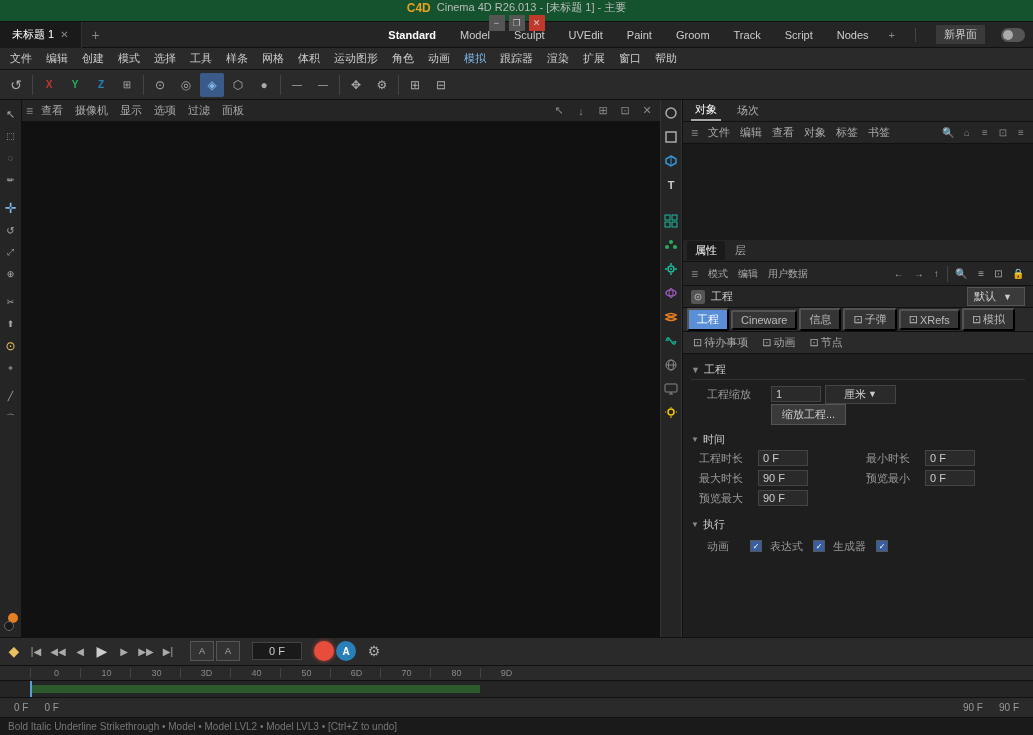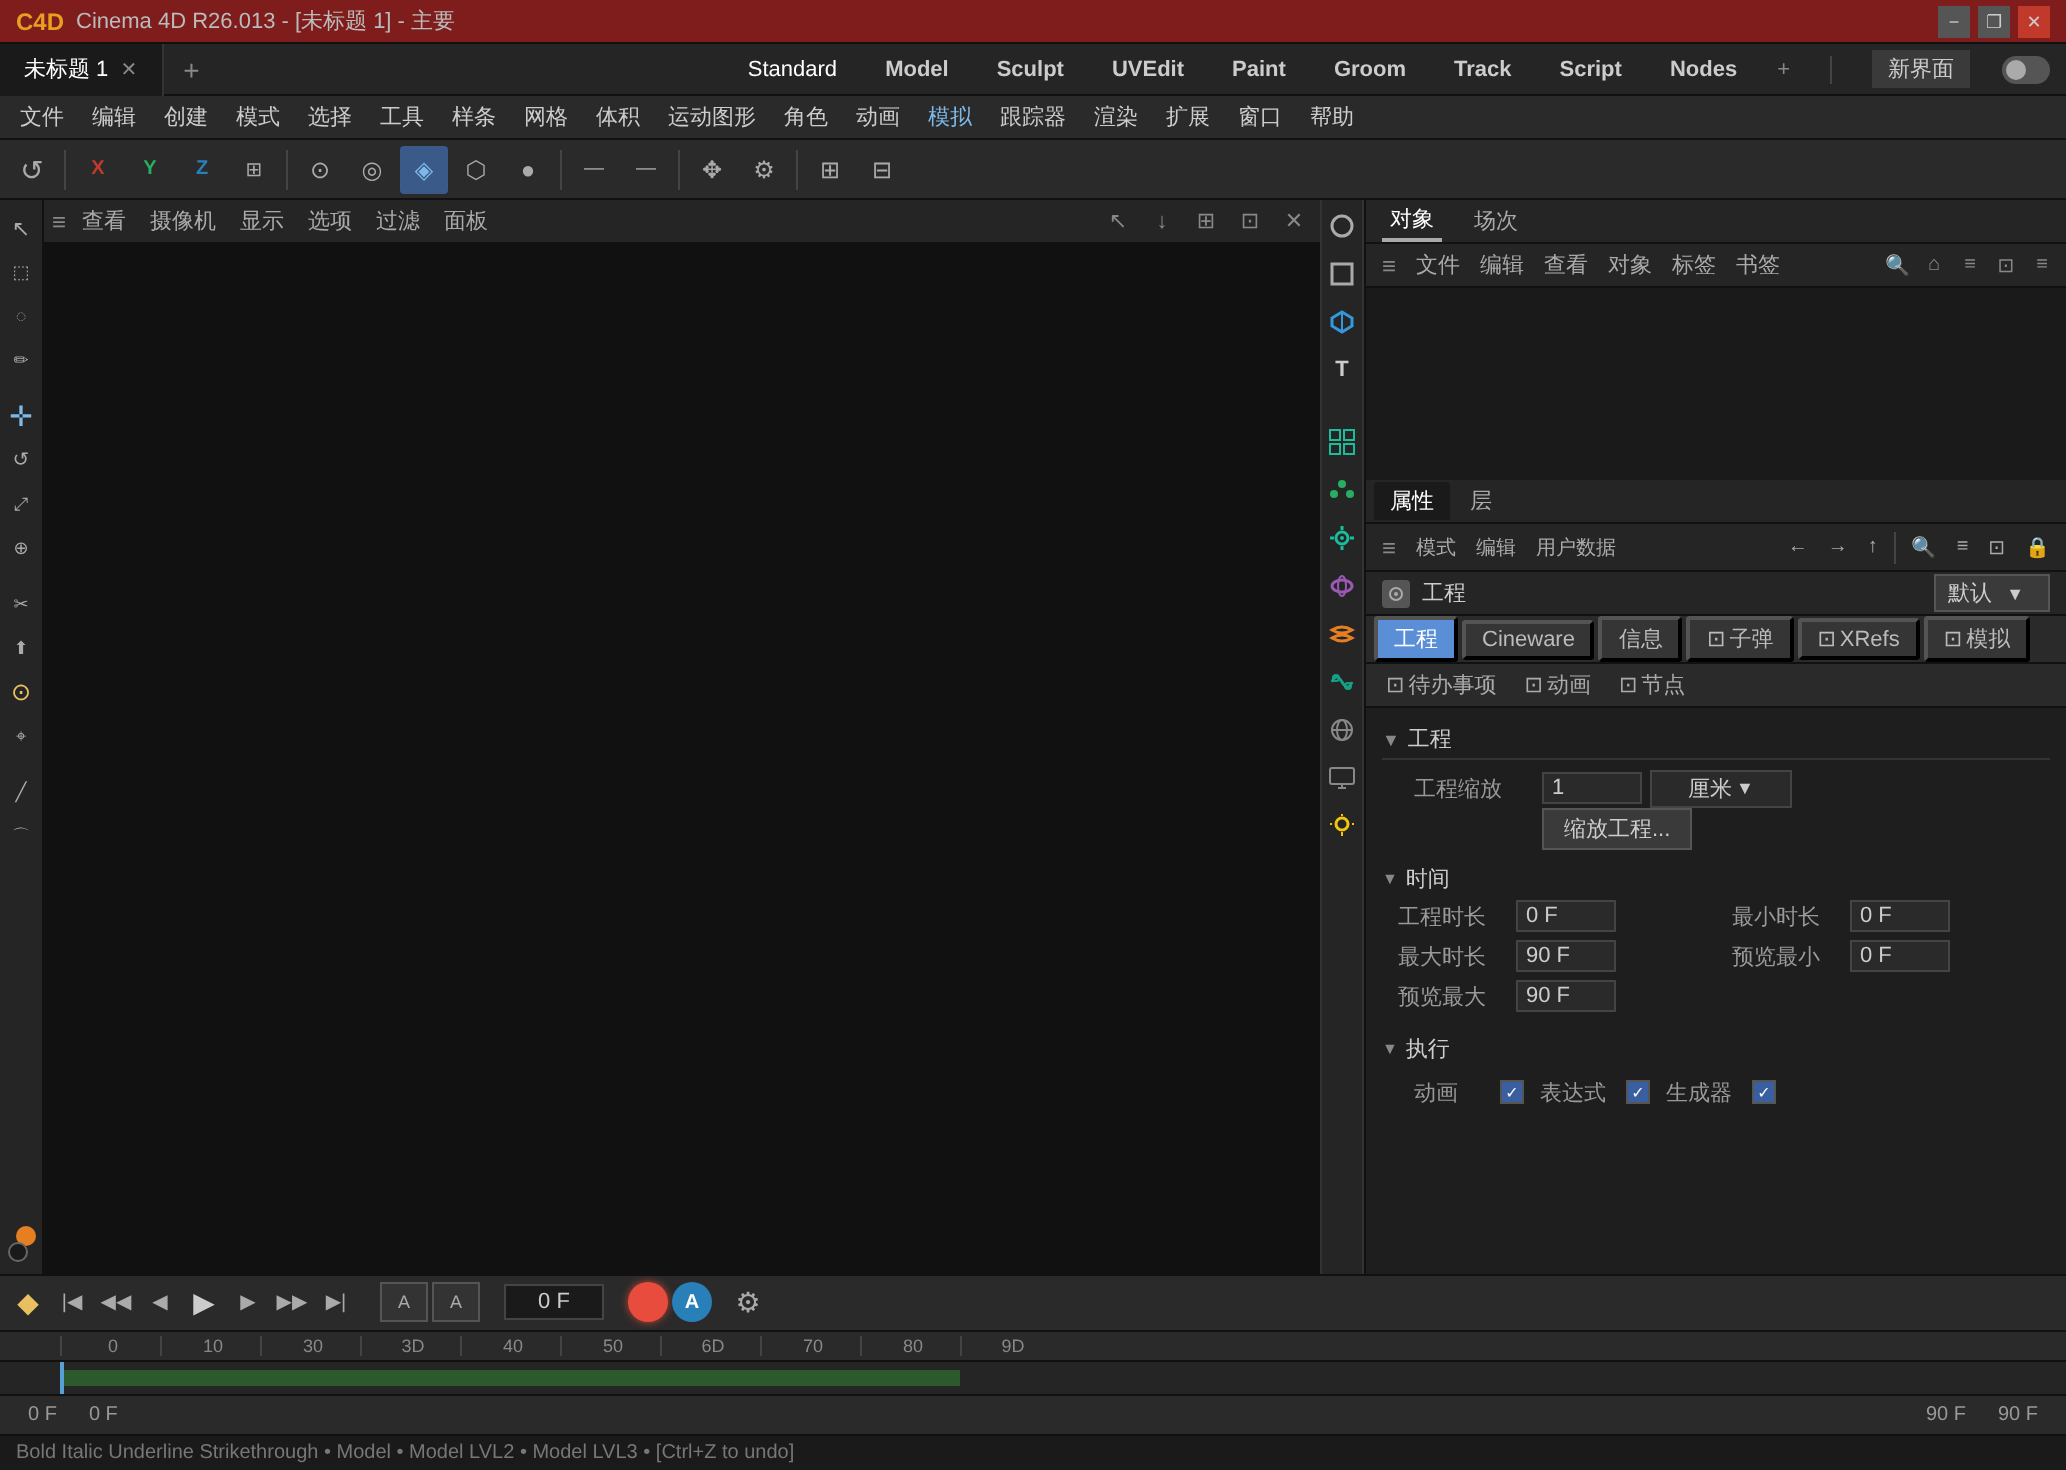--- a/index.html
+++ b/index.html
@@ -10,26 +10,27 @@
       color: #cccccc;
       width: 1033px;
       height: 735px;
       overflow: hidden;
       user-select: none;
     }
 
     
     #title-bar {
       height: 22px;
-      background: #7f1d1d;
+      background: #14532d;
       display: flex;
       align-items: center;
       justify-content: space-between;
       padding: 0 8px;
       border-bottom: 1px solid #111;
+      flex-direction: column;
     }
     #title-bar-left {
       display: flex;
       align-items: center;
       gap: 6px;
       font-size: 11px;
       color: #bbb;
     }
     #title-bar-controls {
       display: flex;
@@ -88,25 +89,24 @@
       align-items: center;
       margin-left: auto;
       padding-right: 8px;
       gap: 16px;
     }
     .menu-tab {
       font-size: 11px;
       color: #ccc;
       cursor: pointer;
       padding: 2px 4px;
-      font-weight: bold;
     }
     .menu-tab.active {
       color: #fff;
-      font-weight: normal;
+      font-weight: bold;
     }
     .dark-toggle {
       width: 24px;
       height: 14px;
       background: #555;
       border-radius: 7px;
       cursor: pointer;
       display: flex;
       align-items: center;
       padding: 2px;

